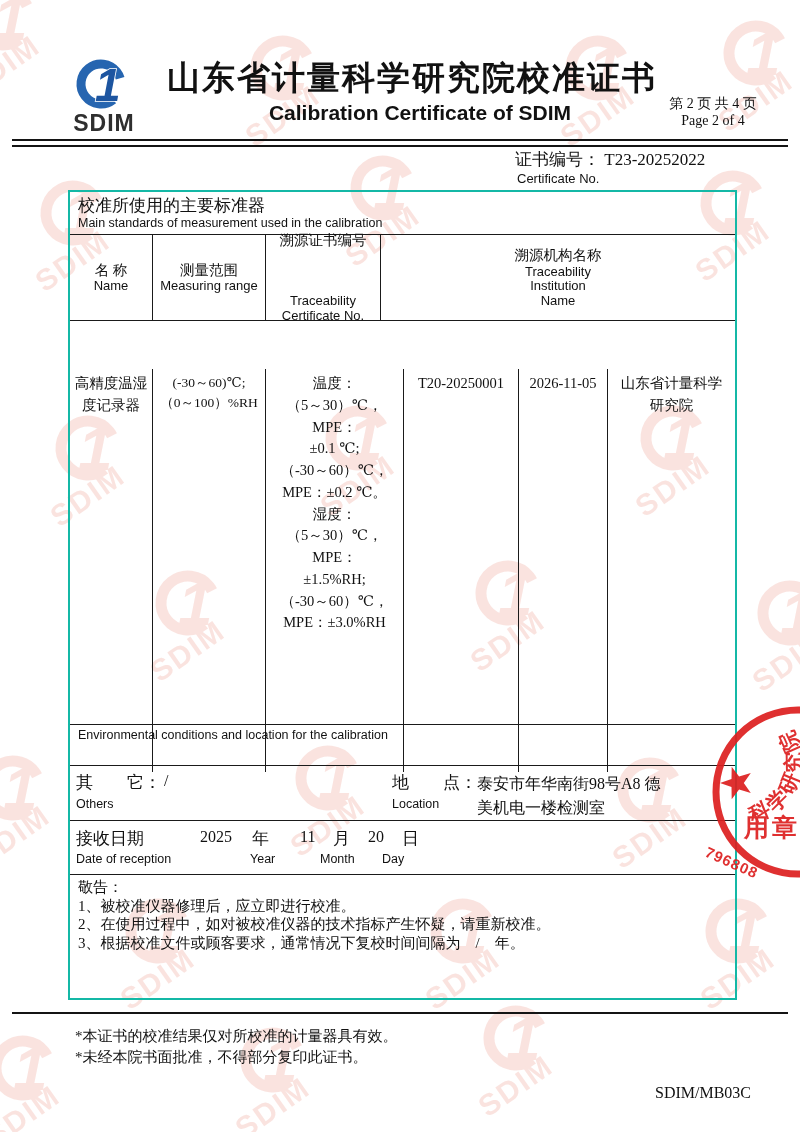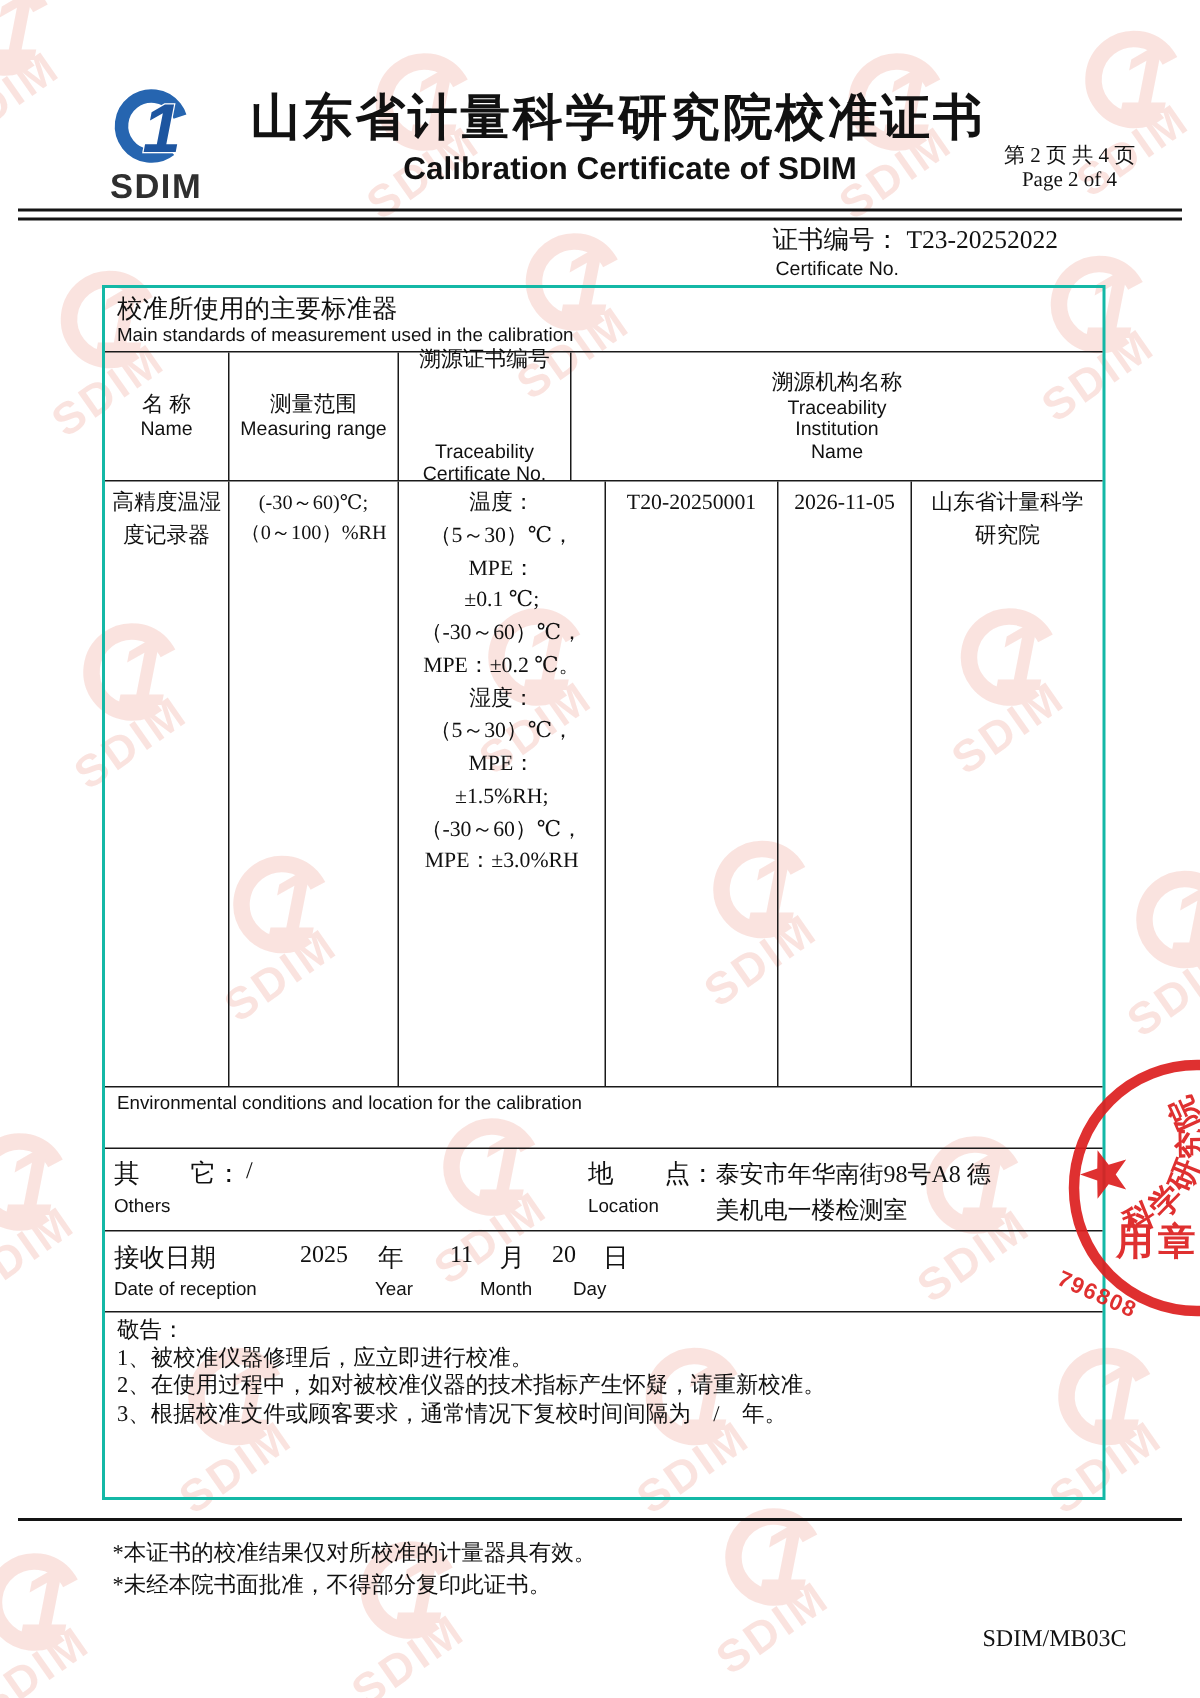--- a/index.html
+++ b/index.html
@@ -40,21 +40,21 @@
   #tbl { left:68px; top:190px; width:669px; height:810px; border:2px solid #14b8a6; }
   .trow { position:relative; width:100%; border-top:1.5px solid #1a1a1a; }
   .trow:first-child { border-top:none; }
   .cells { display:flex; height:100%; }
   .cell { border-left:1.5px solid #1a1a1a; height:100%; text-align:center; }
   .cell:first-child { border-left:none; }
   .c1{width:82px;} .c2{width:113px;} .c3{width:138px;} .c4{width:115px;gap:44px;} .c5{width:89px;} .c6{flex:1;}
   .hcell { display:flex; flex-direction:column; justify-content:center; align-items:center; padding:2px; }
   .hcell .cn { font-size:14.5px; line-height:1.3; }
   .hcell .en { font-size:13px; line-height:1.15; }
-  .dcell { padding-top:4px; font-size:14.5px; line-height:1.5; }
+  .dcell { padding-top:4px; font-size:14.5px; line-height:1.5;margin-top:48px; }
   .sec-title { padding:3px 8px 0; }
   .sec-title .cn { font-size:17px; line-height:21px; }
   .sec-title .en { font-size:12.5px; line-height:15px; }
   #rowA{height:42px;} #rowB{height:86px;} #rowC{height:404px;}
   #rowD{height:41px;} #rowE{height:50px;} #rowF{height:55px;}
   #rowG{height:54px;} #rowH{height:74px;}
   .fld-cn { font-size:17px; }
   .fld-val { font-size:16px; }
   .fld-en { font-size:12.5px; }
   #rowH { padding:3px 8px; font-size:15px; }

